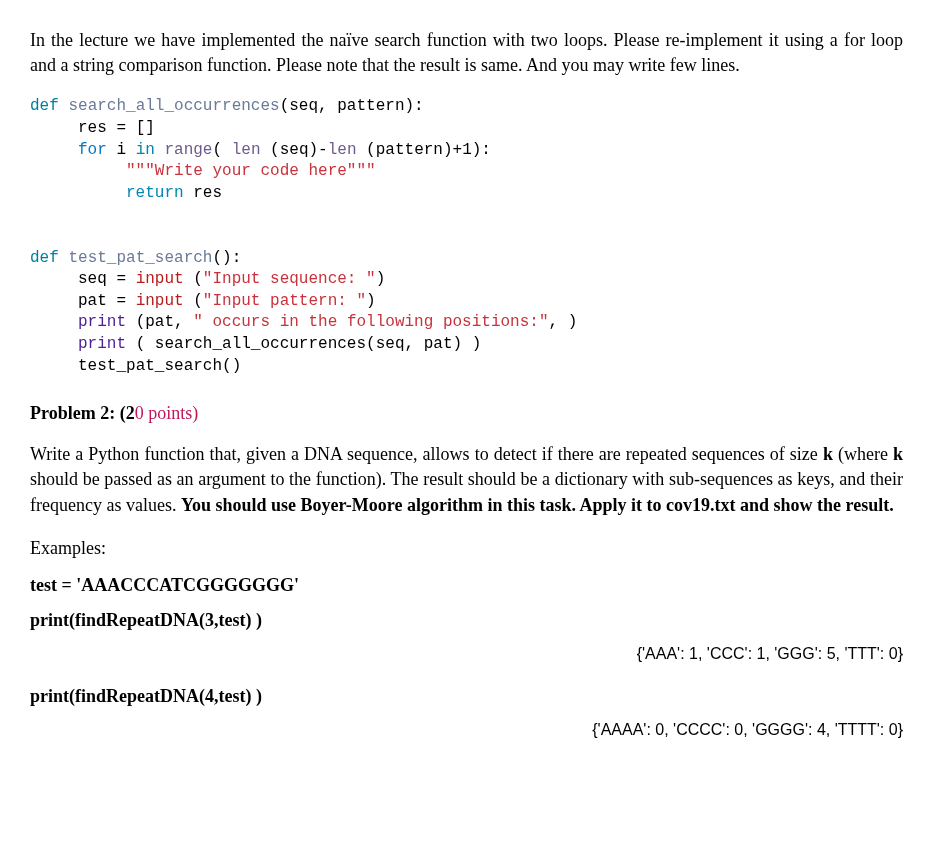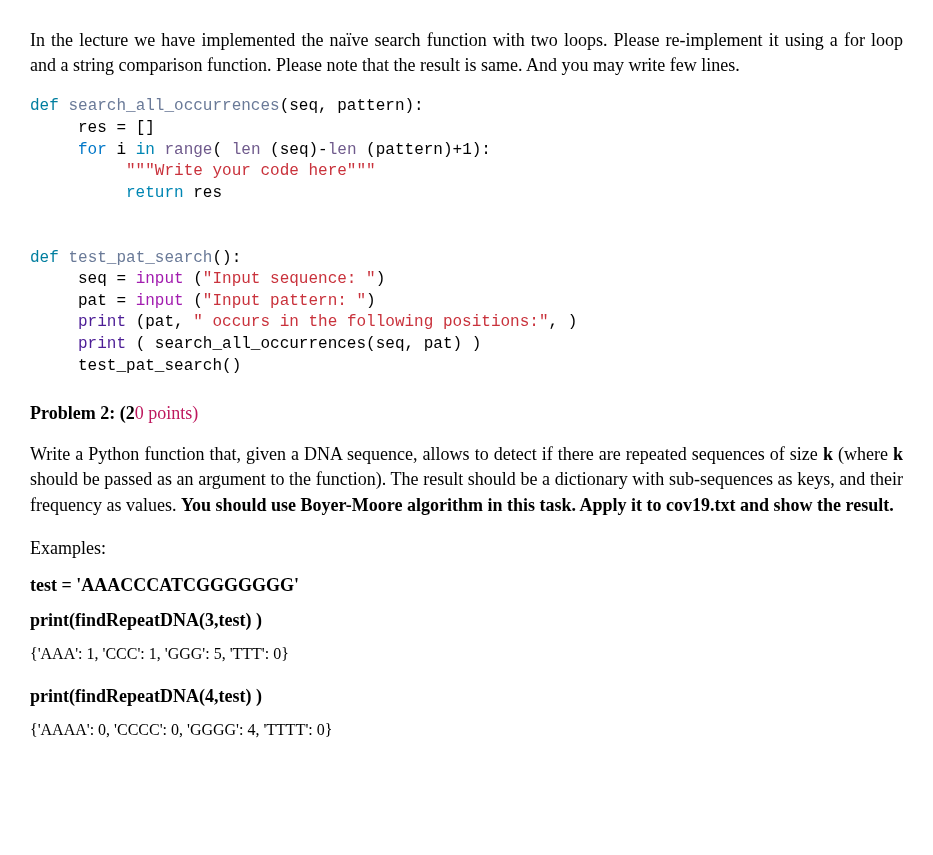--- a/index.html
+++ b/index.html
@@ -23,21 +23,21 @@
       line-height: 1.35;
       white-space: pre;
       margin: 14px 0 24px 0;
       color: #000;
     }
     .kw-def { color: #007e9f; }
     .kw-for { color: #0077c8; }
     .kw-in { color: #0086b3; }
     .kw-range { color: #6f5a8c; }
     .kw-len { color: #6f5a8c; }
-    .kw-input { color: #a21caf; }
+    .kw-input { color: #b91c1c; }
     .kw-print { color: #4c1d95; }
     .kw-return { color: #0086b3; }
     .str { color: #c9323c; }
     .fn-name { color: #6a7a98; }
     .heading {
       font-weight: bold;
       margin: 12px 0 16px 0;
     }
     .faded-points {
       color: #be185d;
@@ -46,23 +46,24 @@
     .bold { font-weight: bold; }
     .examples-label {
       margin: 14px 0 12px 0;
       font-size: 18px;
     }
     .line {
       margin: 10px 0 10px 0;
       font-weight: bold;
     }
     .mono-out {
-      font-family: Liberation Serif, serif;
+      font-family: Liberation Sans, sans-serif;
       font-size: 16px;
       margin: 8px 0 8px 0;
+      text-align: right;
     }
   </style>
 </head>
 <body>
 
 <p class="para">In the lecture we have implemented the naïve search function with two loops. Please re-implement it using a for loop and a string comparison function. Please note that the result is same. And you may write few lines.</p>
 
 <div class="code-block"><span class="kw-def">def</span> <span class="fn-name">search_all_occurrences</span><span>(seq, pattern):</span>
      <span>res = []</span>
      <span class="kw-for">for</span><span> i </span><span class="kw-in">in</span><span> </span><span class="kw-range">range</span><span>( </span><span class="kw-len">len</span><span> (seq)-</span><span class="kw-len">len</span><span> (pattern)+1):</span>

